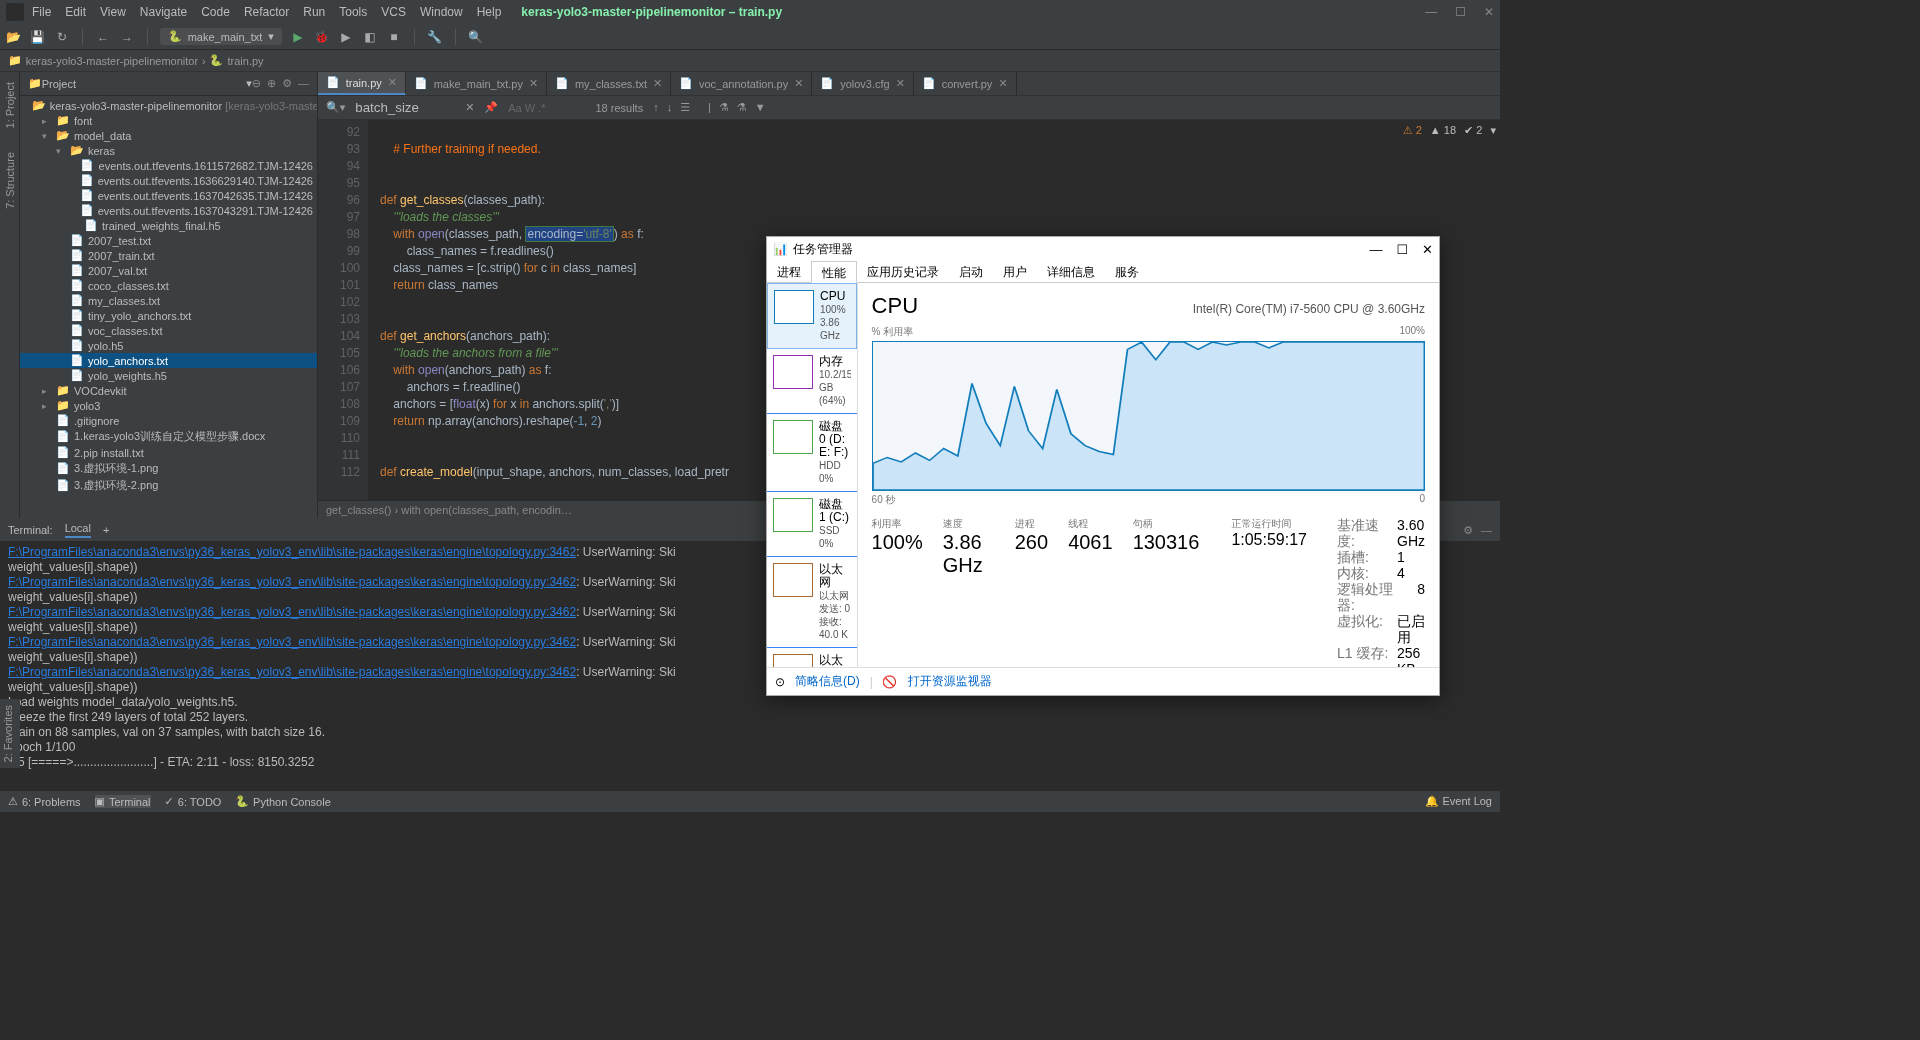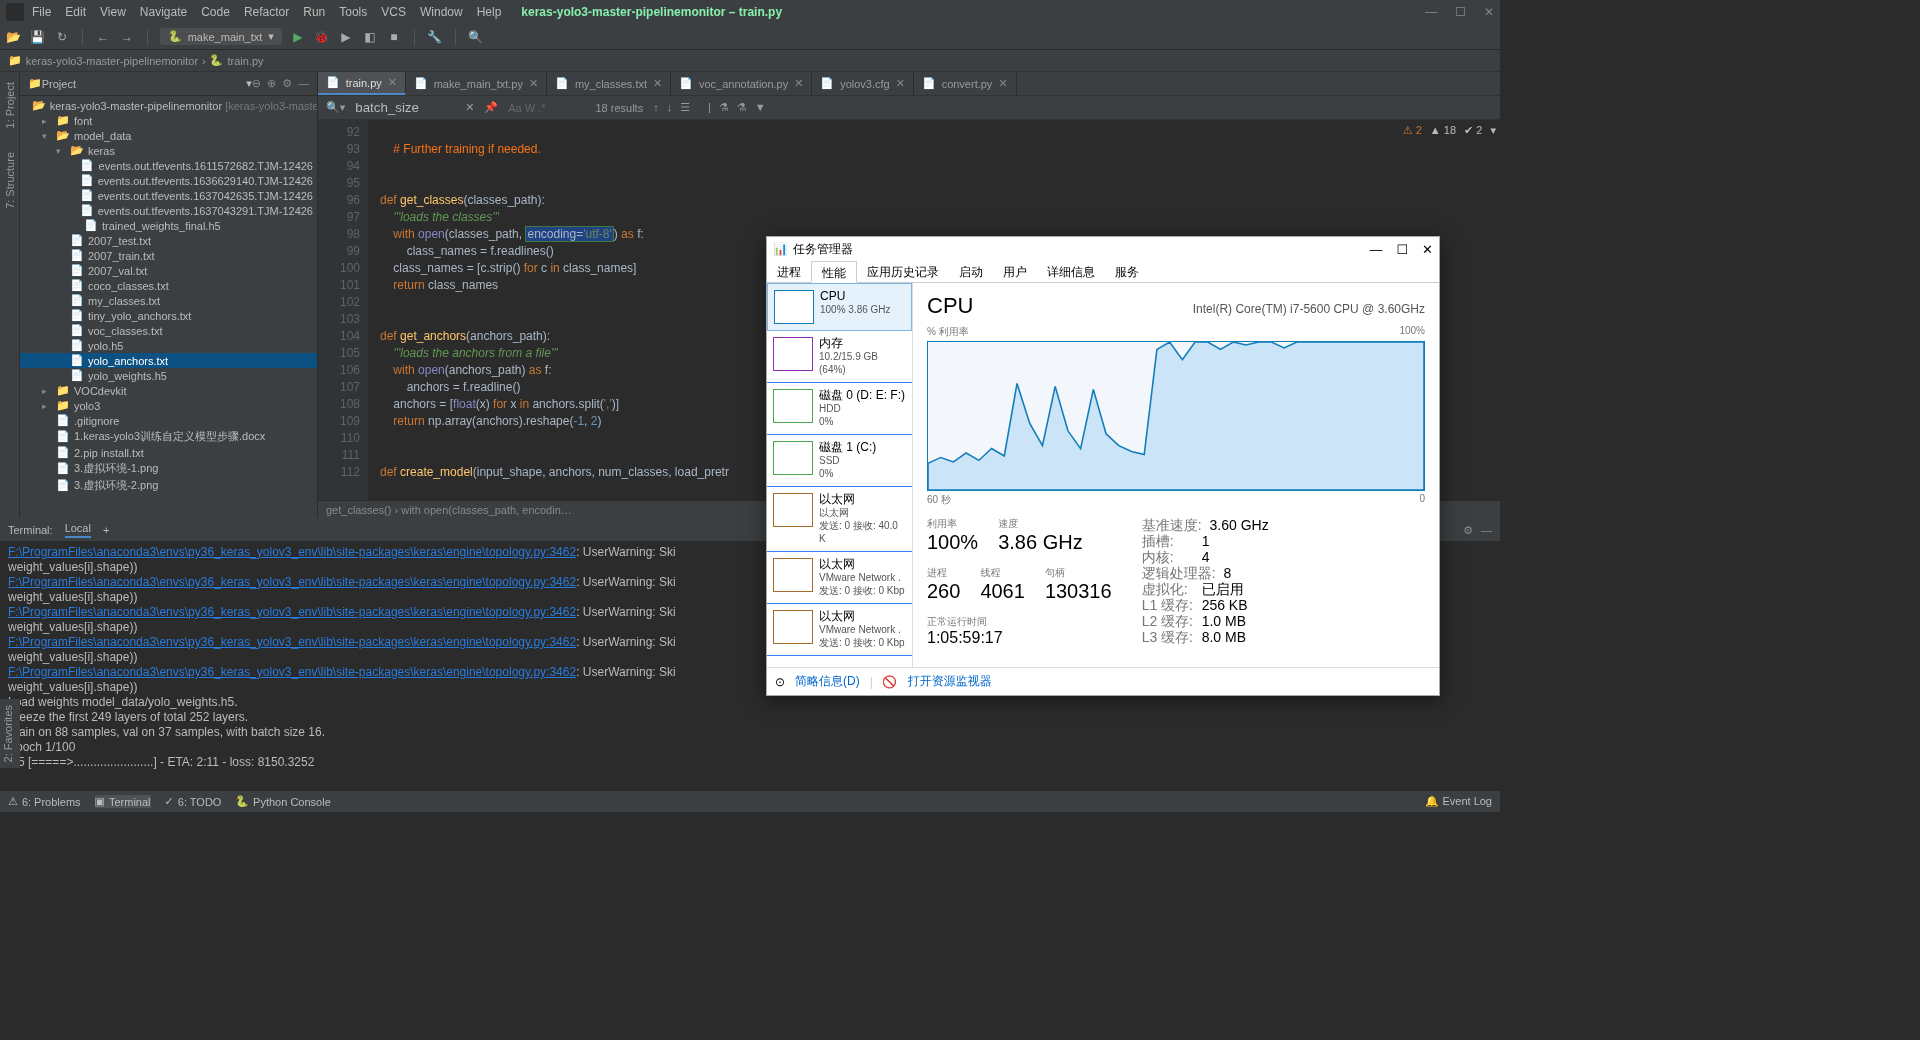--- a/index.html
+++ b/index.html
@@ -605,21 +605,21 @@
       <div class="cpu-chart">
         <svg viewBox="0 0 470 150" preserveAspectRatio="none">
             <path id="cpu-path" fill="#cce4f7" stroke="#117dbb" stroke-width="1.5" d="M0,150 L0,123 L12.051282051282051,117 L24.102564102564102,121.5 L36.15384615384615,112.5 L48.205128205128204,120 L60.25641025641025,108 L72.3076923076923,115.5 L84.35897435897436,42 L96.41025641025641,82.5 L108.46153846153847,105 L120.5128205128205,45 L132.56410256410257,90 L144.6153846153846,108 L156.66666666666666,47.999999999999986 L168.71794871794873,93 L180.76923076923077,105 L192.82051282051282,111 L204.87179487179486,114 L216.92307692307693,7.5 L228.97435897435898,0 L241.025641025641,18 L253.07692307692307,0 L265.12820512820514,0 L277.1794871794872,7.5 L289.2307692307692,0 L301.2820512820513,3 L313.3333333333333,0 L325.38461538461536,0 L337.43589743589746,6 L349.4871794871795,0 L361.53846153846155,0 L373.5897435897436,0 L385.64102564102564,0 L397.6923076923077,0 L409.7435897435897,0 L421.7948717948718,0 L433.84615384615387,0 L445.89743589743586,0 L457.94871794871796,0 L470,0 L470,150 Z"></path>
           </svg>
       </div>
       <div class="bottom-label">
           <span>60 秒</span>
           <span class="r">0</span>
         </div>
       <div class="cpu-stats">
-        <div style="display:flex;gap:12px;flex-direction:column">
+        <div style="display:flex;gap:32px;flex-direction:row">
           <div style="display:flex;gap:20px">
             <div class="big-col">
                 <div class="label">利用率</div>
                 <div class="val">100%</div>
               </div>
             <div class="big-col">
                 <div class="label">速度</div>
                 <div class="val">3.86 GHz</div>
               </div>
           </div>

